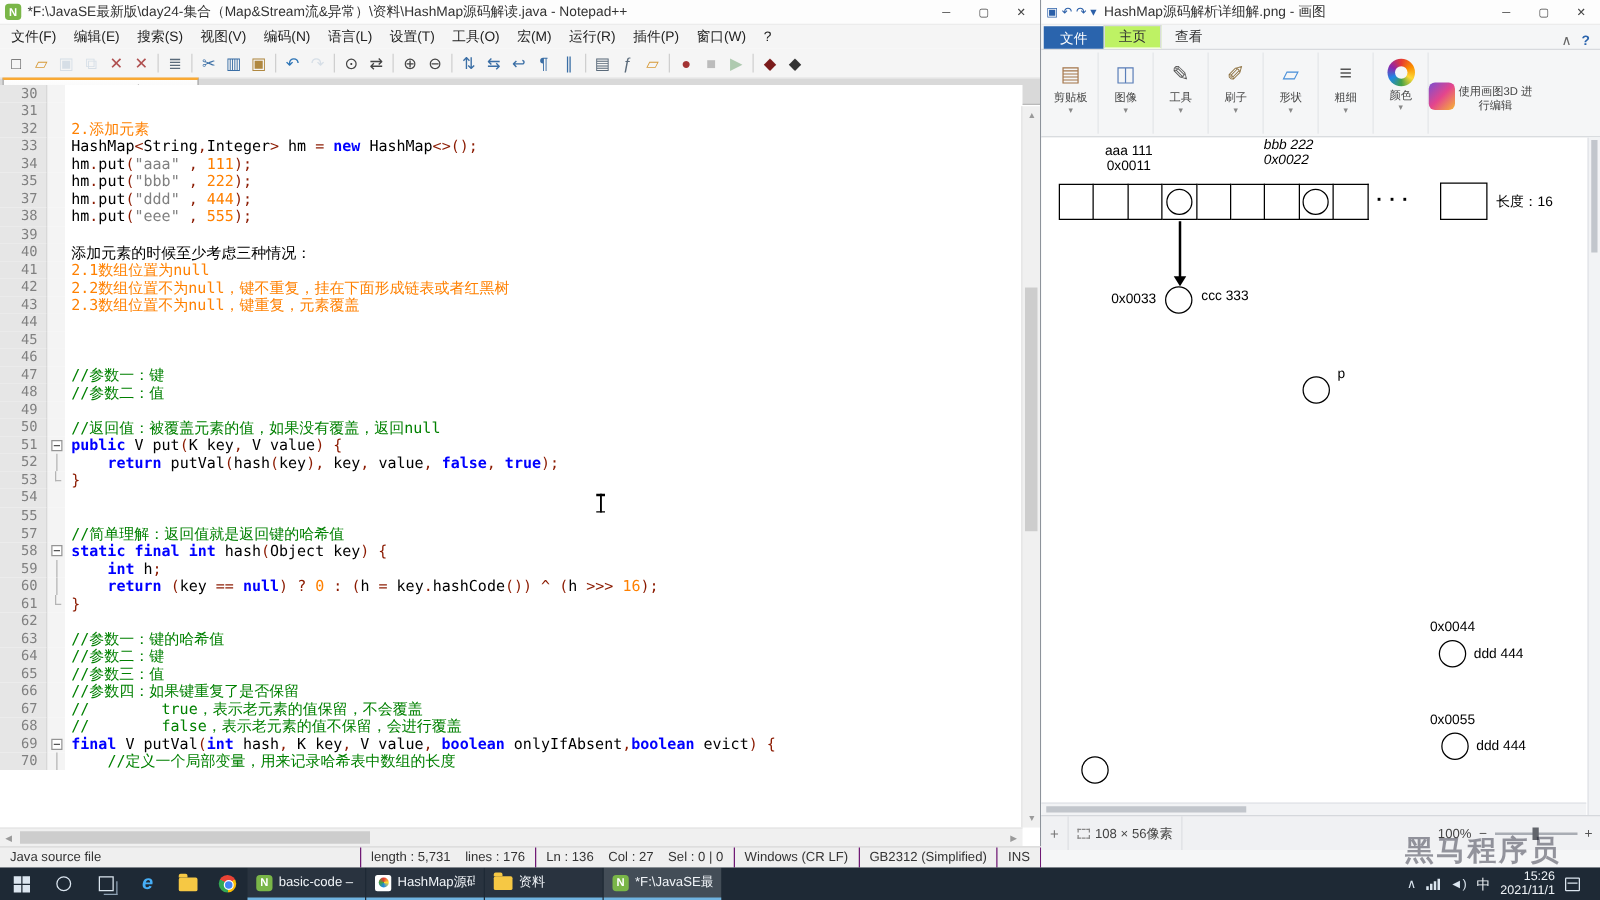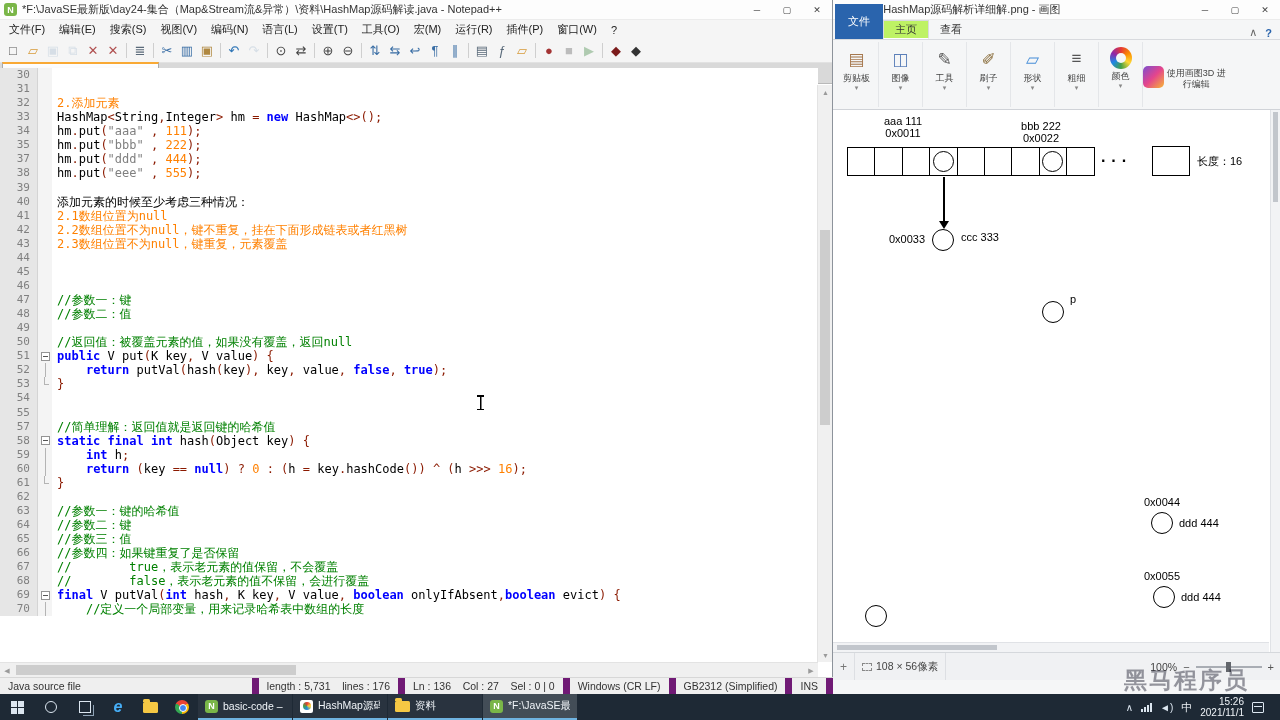--- a/index.html
+++ b/index.html
@@ -50,37 +50,37 @@
   .np-vscroll { position:absolute; right:0; top:85px; width:15px; height:577px; background:#f0f0f0; border-left:1px solid #e3e3e3; }
   .np-vscroll .arr { position:absolute; left:0; width:15px; height:14px; color:#9a9a9a; font-size:7px; display:flex; align-items:center; justify-content:center; }
   .np-vscroll .arr.down { bottom:0; }
   .np-vscroll .thumb { position:absolute; left:2px; right:2px; top:145px; height:195px; background:#cdcdcd; }
   .np-hscroll { position:absolute; left:0; top:662px; width:818px; height:15px; background:#f0f0f0; border-top:1px solid #e3e3e3; }
   .np-hscroll .thumb { position:absolute; top:2px; bottom:2px; left:16px; width:280px; background:#cdcdcd; }
   .np-hscroll .arr { position:absolute; top:0; width:14px; height:15px; color:#9a9a9a; font-size:7px; display:flex; align-items:center; justify-content:center; }
   .np-hscroll .arr.right { right:0; }
 
   .np-statusbar { position:absolute; left:0; top:677px; width:833px; height:17px; background:#efefef; border-top:1px solid #d7d7d7; display:flex; align-items:center; font-size:10.5px; color:#333; }
-  .np-status-sec { padding:0 8px; border-right:7px solid #701a75; height:100%; display:flex; align-items:center; white-space:pre; }
+  .np-status-sec { padding:0 8px; border-right:1px solid #701a75; height:100%; display:flex; align-items:center; white-space:pre; }
   .np-status-sec.grow { flex:1; }
 
   #ibeam { position:absolute; left:476px; top:395px; width:9px; height:15px; background:linear-gradient(#000,#000) center/1.5px 100% no-repeat; }
   #ibeam::before, #ibeam::after { content:""; position:absolute; left:1px; right:1px; height:1.5px; background:#000; }
   #ibeam::before { top:0; } #ibeam::after { bottom:0; }
 
   
   #paint-window { position:absolute; left:833px; top:0; width:447px; height:694px; background:#f5f6f7; }
   .pt-titlebar { height:20px; background:#fdfdfd; display:flex; align-items:center; font-size:11px; color:#333; padding-left:4px; border-bottom:1px solid #ececec; }
   .pt-qat { display:flex; align-items:center; gap:3px; margin-right:6px; }
   .qat-ic { font-size:10px; color:#2b5fa8; }
   .pt-title-text { white-space:nowrap; overflow:hidden; max-width:280px; }
 
   .pt-tabs { height:20px; background:#f5f6f7; border-bottom:1px solid #d8dade; display:flex; align-items:flex-end; font-size:11px; padding:0 2px; }
   #pt-tabs-left { display:flex; align-items:flex-end; height:100%; }
-  .pt-tab-file { background:#2a64ad; color:#fff; padding:4px 13px; height:35px; display:flex; align-items:center; }
+  .pt-tab-file { background:#2a64ad; color:#fff; padding:4px 13px; height:18px; display:flex; align-items:center; }
   .pt-tab { padding:0 11px; height:19px; display:flex; align-items:center; color:#333; }
   .pt-tab.active { background:#bef264; border:1px solid #d8dade; border-bottom:1px solid #fff; }
   .pt-tabs-right { margin-left:auto; display:flex; align-items:center; gap:8px; padding-right:6px; color:#666; }
   .pt-help { color:#2a64ad; font-weight:bold; font-size:11px; }
 
   .pt-ribbon { height:70px; background:#f5f6f7; border-bottom:1px solid #d0d3d8; display:flex; padding:2px 2px; }
   .pt-group { width:44px; display:flex; flex-direction:column; align-items:center; padding-top:5px; border-right:1px solid #e4e6e9; }
   .pt-group-icon { width:26px; height:24px; display:flex; align-items:center; justify-content:center; font-size:17px; }
   .pt-group-icon.palette { width:22px; height:22px; border-radius:50%; background:conic-gradient(#e53935,#fb8c00,#fdd835,#43a047,#1e88e5,#8e24aa,#e53935); position:relative; }
   .pt-group-icon.palette::after { content:""; position:absolute; left:6px; top:6px; width:10px; height:10px; border-radius:50%; background:#f5f6f7; }
@@ -357,21 +357,21 @@
           <div class="pt-3d-icon"></div>
           <div class="pt-3d-label">使用画图3D 进行编辑</div>
         </div>
       </div>
 
     <div class="pt-canvas">
       <div class="dg-label" style="left:40px;top:5px;width:60px;text-align:center;">
         <div>aaa 111</div>
         <div>0x0011</div>
       </div>
-      <div class="dg-label" style="left:178px;top:10px;width:60px;text-align:center;">
+      <div class="dg-label" style="left:178px;top:0;width:60px;font-style:italic;">
         <div>bbb 222</div>
         <div>0x0022</div>
       </div>
       <div id="hm-array">
           <div class="hm-cell"></div>
           <div class="hm-cell"></div>
           <div class="hm-cell"></div>
           <div class="hm-cell">
             <div class="node"></div>
           </div>

